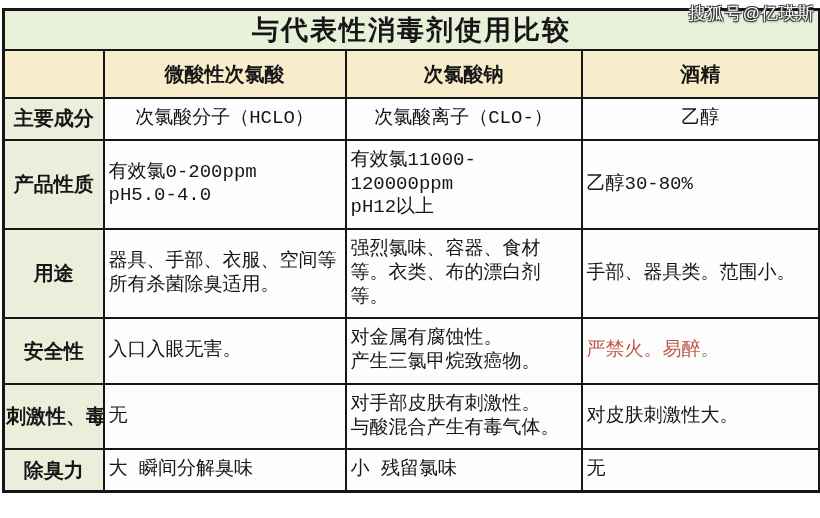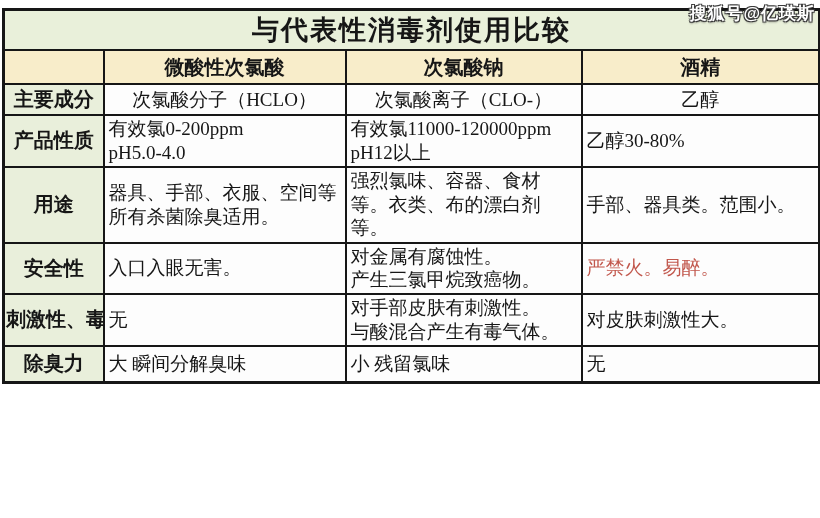--- a/index.html
+++ b/index.html
@@ -8,21 +8,21 @@
     background:#ffffff;
     font-family:"Liberation Sans", sans-serif;
     position:relative;
     overflow:hidden;
     color:#161616;
   }
   .watermark{
     position:absolute;
     top:2px;right:5px;
     font-size:17px;
-    font-weight:bold;
+    font-weight:normal;
     color:#ffffff;
     letter-spacing:1px;
     text-shadow:
       -1px -1px 0 #3a3a3a, 1px -1px 0 #3a3a3a,
       -1px  1px 0 #3a3a3a, 1px  1px 0 #3a3a3a,
        0 2px 2px rgba(0,0,0,.35);
     z-index:5;
   }
   table{
     border-collapse:collapse;
@@ -30,21 +30,21 @@
     width:816px;
     margin:8px 2px 0 2px;
     border:3px solid var(--border);
   }
   col.c0{width:100px;}
   col.c1{width:242px;}
   col.c2{width:236px;}
   col.c3{width:238px;}
   th,td{
     border:2px solid var(--border);
-    padding:1px 4px;
+    padding:8px 4px;
     vertical-align:middle;
     overflow:hidden;
   }
   .title-cell{
     background:var(--title-bg);
     font-size:27px;
     font-weight:bold;
     text-align:center;
     letter-spacing:2px;
     height:34px;
@@ -61,21 +61,21 @@
   th.rowlabel{
     background:var(--label-bg);
     font-size:20px;
     font-weight:bold;
     text-align:center;
     white-space:nowrap;
     padding:0 1px;
   }
   td{
     background:var(--cell-bg);
-    font-family:Liberation Serif, serif;
+    font-family:Liberation Mono, monospace;
     font-size:19px;
     line-height:1.25;
     text-align:left;
   }
   td.center{text-align:center;}
   td .line{white-space:normal;}
   td .line.red{color:var(--warning-red);}
 </style>
 </head>
 <body style="--warning-red: #c1574c; --title-bg: #e9f0da; --header-bg: #f8edca; --label-bg: #e9efdb; --cell-bg: #fdfdfd; --border: #161616;">

